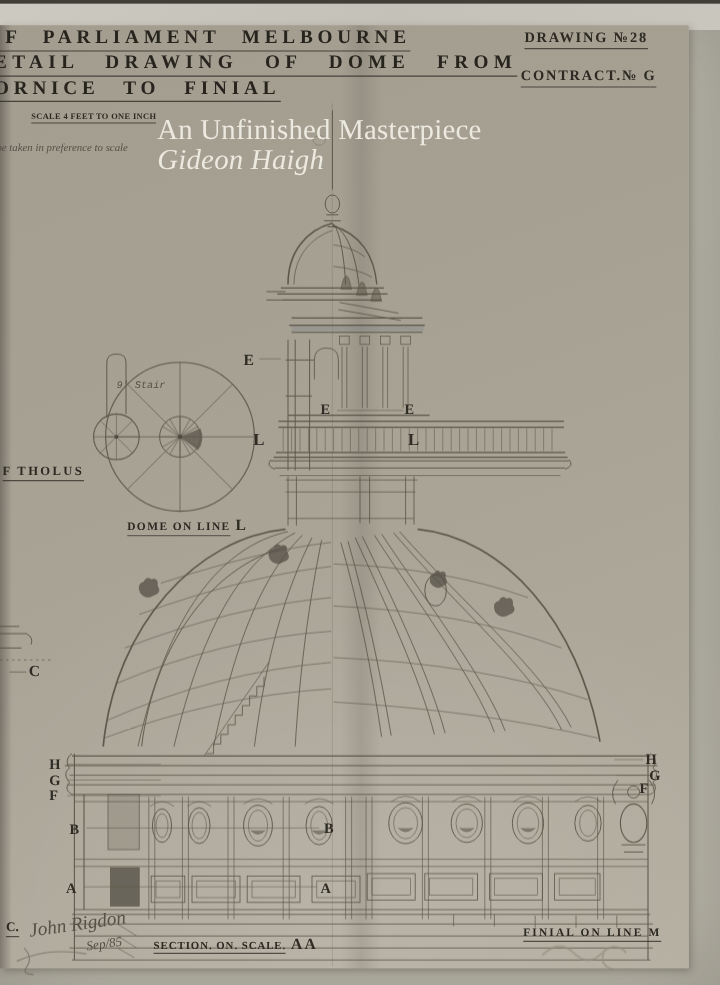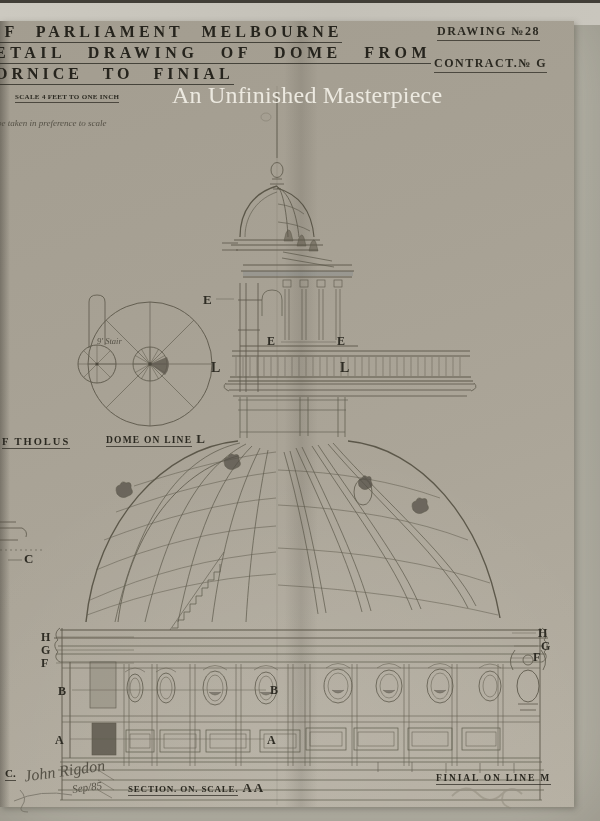--- a/index.html
+++ b/index.html
@@ -208,29 +208,30 @@
       </g>
     </g>
   </svg>
 
   <div class="abs stencil" style="left:-12px;top:23px;font-size:16px;word-spacing:10px;">OF PARLIAMENT MELBOURNE</div>
   <div class="abs stencil" style="left:-5px;top:44px;font-size:16px;letter-spacing:4.5px;word-spacing:14px;">ETAIL DRAWING OF DOME FROM</div>
   <div class="abs stencil" style="left:-5px;top:65px;font-size:16px;word-spacing:12px;">ORNICE TO FINIAL</div>
   <div class="abs stencil-sm" style="left:437px;top:24px;font-size:12px;letter-spacing:1.5px;">DRAWING №28</div>
   <div class="abs stencil-sm" style="left:434px;top:56px;font-size:12px;letter-spacing:1.5px;">CONTRACT.№ G</div>
 
-  <div class="abs" style="left:131px;top:83px;margin-left:41px;">
+  <div class="abs" style="left:131px;top:97px;">
     <div class="cover-line">An Unfinished Masterpiece</div>
+    <div class="cover-line ital">Gideon Haigh</div>
   </div>
 
-  <div class="abs stencil-sm" style="left:15px;top:93px;font-size:7px;letter-spacing:.3px;">SCALE 4 FEET TO ONE INCH</div>
+  <div class="abs stencil-sm" style="left:26px;top:93px;font-size:7px;letter-spacing:.3px;">SCALE 4 FEET TO ONE INCH</div>
   <div class="abs cursive" style="left:-3px;top:118px;font-size:9px;">be taken in preference to scale</div>
 
-  <div class="abs stencil-sm" style="left:2px;top:388px;font-size:10.5px;letter-spacing:2px;margin-top:48px;">F THOLUS</div>
-  <div class="abs cursive" style="left:97px;top:336px;font-size:8.5px;">9′ Stair</div>
+  <div class="abs stencil-sm" style="left:2px;top:388px;font-size:10.5px;letter-spacing:2px;">F THOLUS</div>
+  <div class="abs cursive" style="left:97px;top:316px;font-size:8.5px;font-family:Liberation Mono, monospace;">9′ Stair</div>
   <div class="abs" style="left:106px;top:429px;">
     <span class="stencil-sm" style="font-size:9.5px;letter-spacing:1.2px;">DOME ON LINE</span>
     <span class="rl" style="font-size:13px;">L</span>
   </div>
 
   <div class="abs" style="left:128px;top:778px;">
     <span class="stencil-sm" style="font-size:9px;letter-spacing:.8px;">SECTION. ON. SCALE.</span>
     <span class="rl" style="font-size:13px;">A A</span>
   </div>
   <div class="abs stencil-sm" style="left:436px;top:773px;font-size:9.5px;letter-spacing:1.8px;">FINIAL ON LINE M</div>

